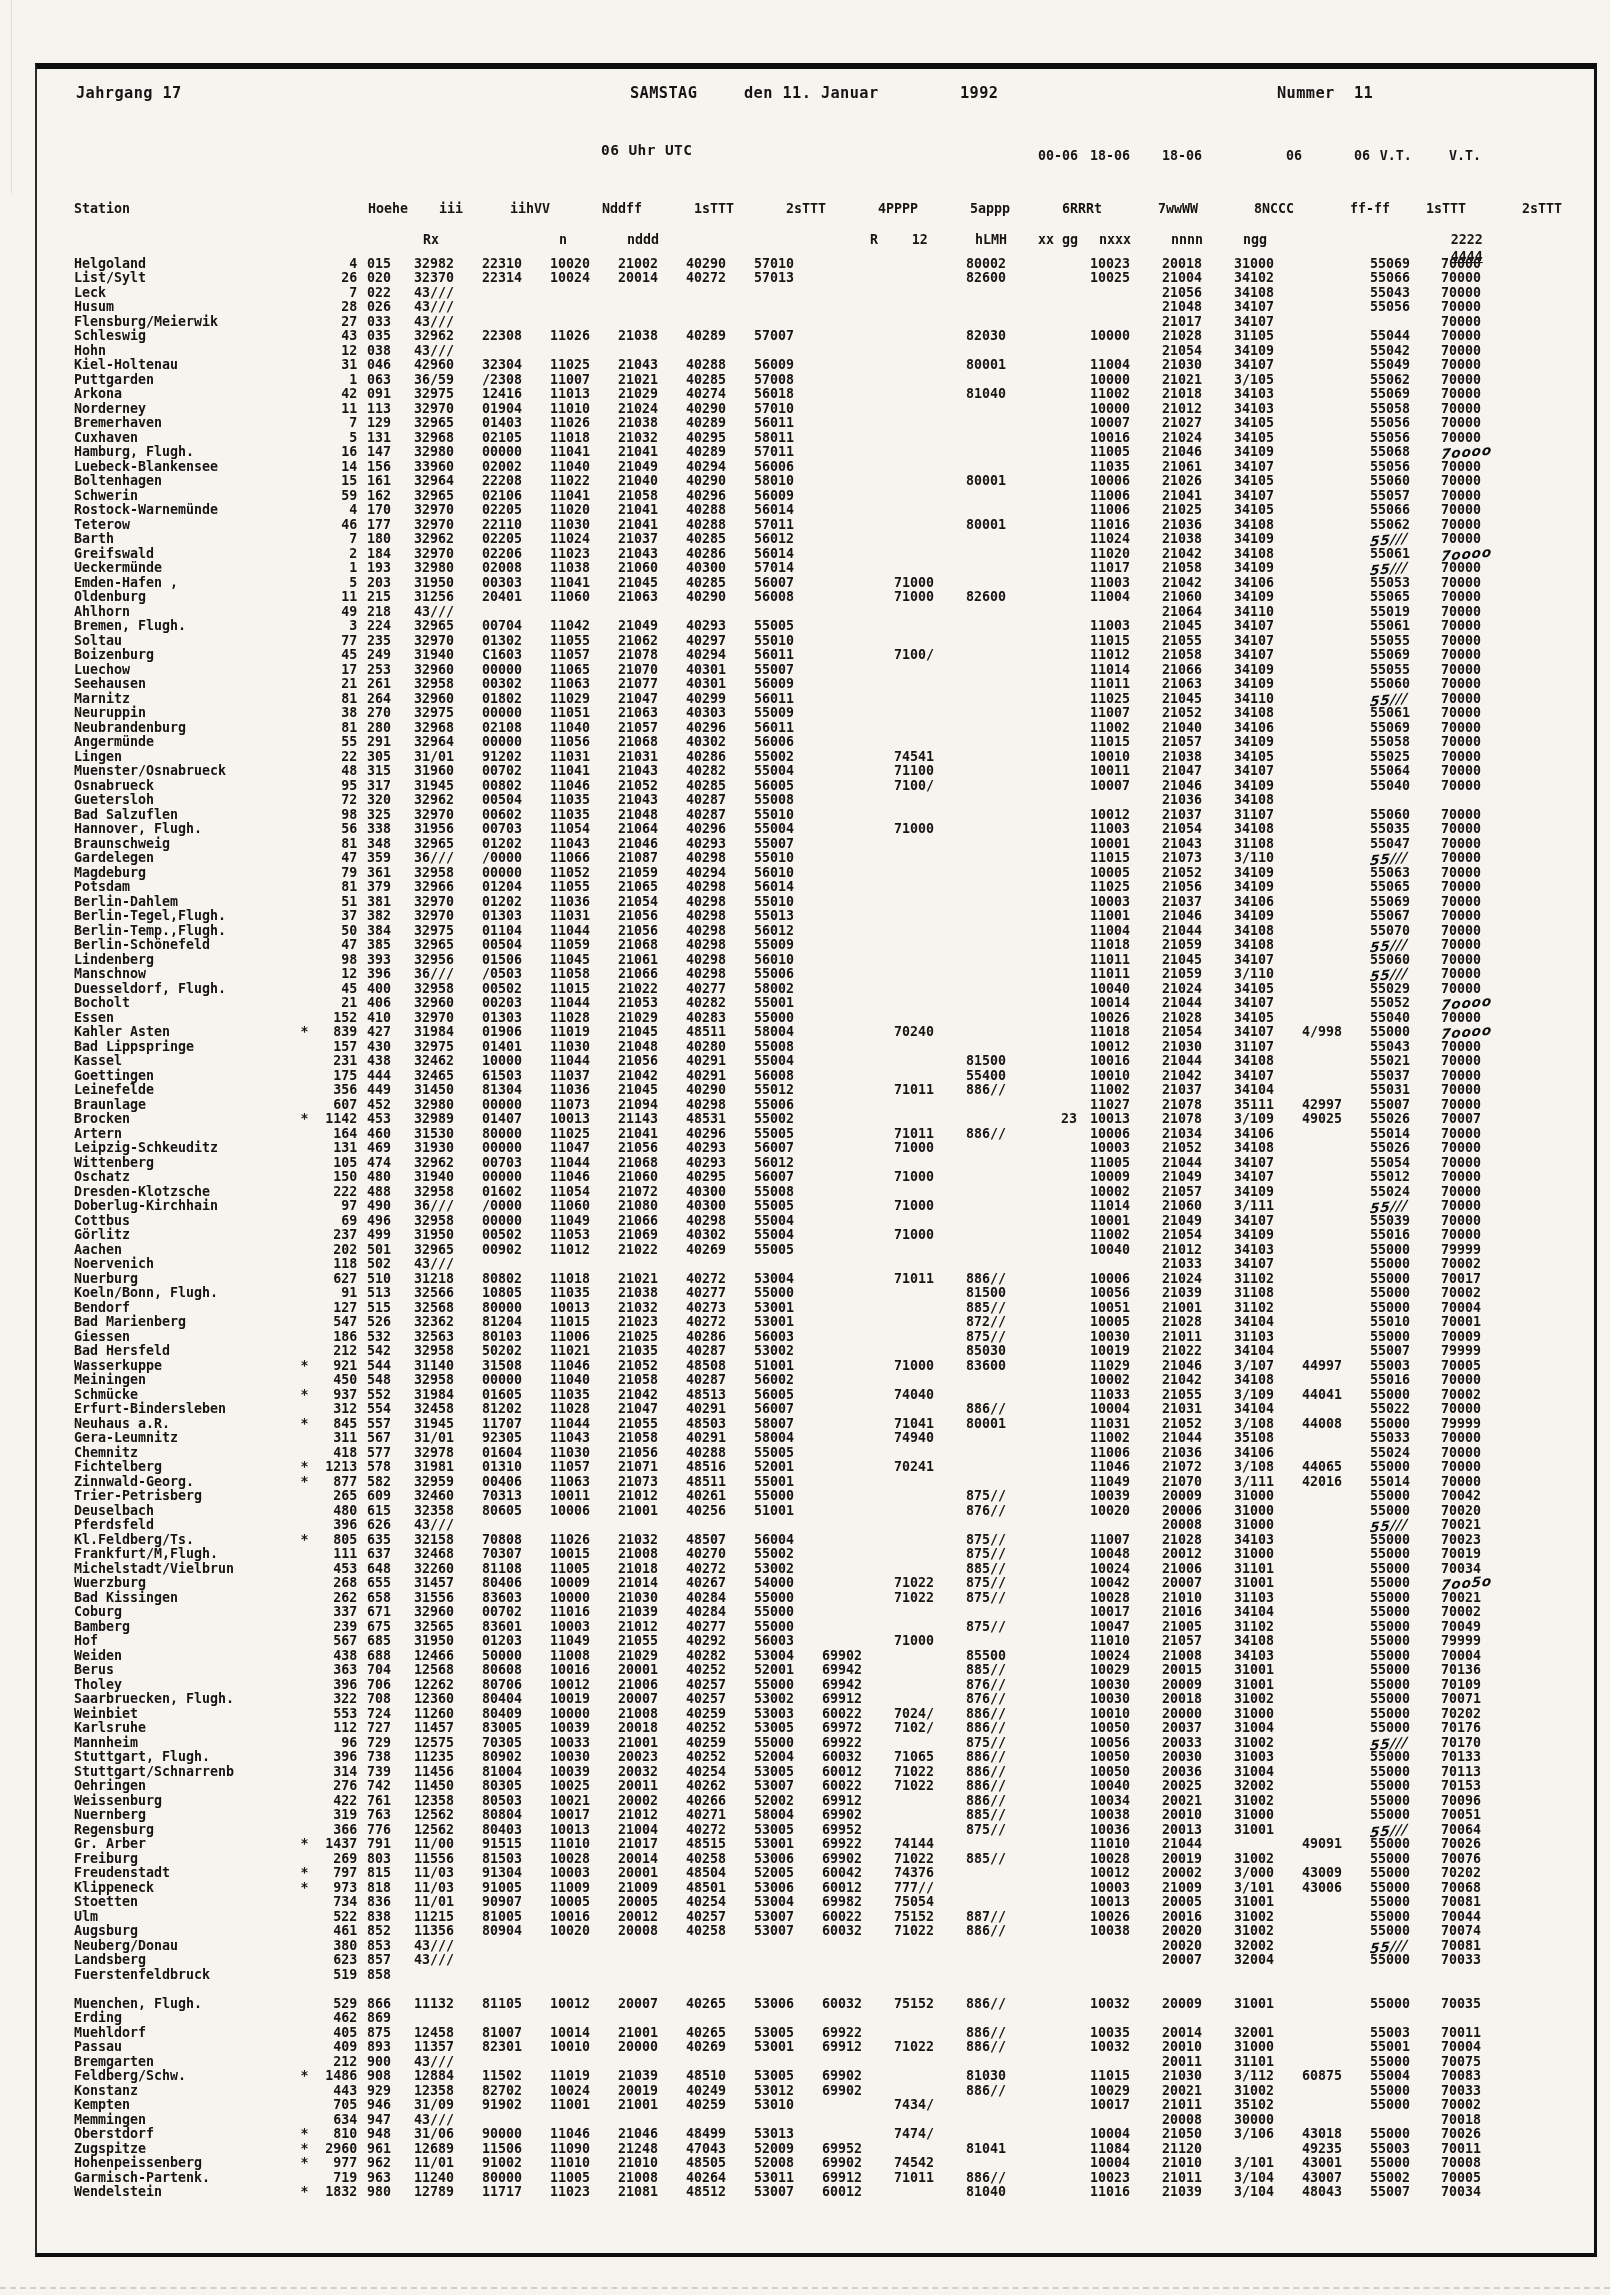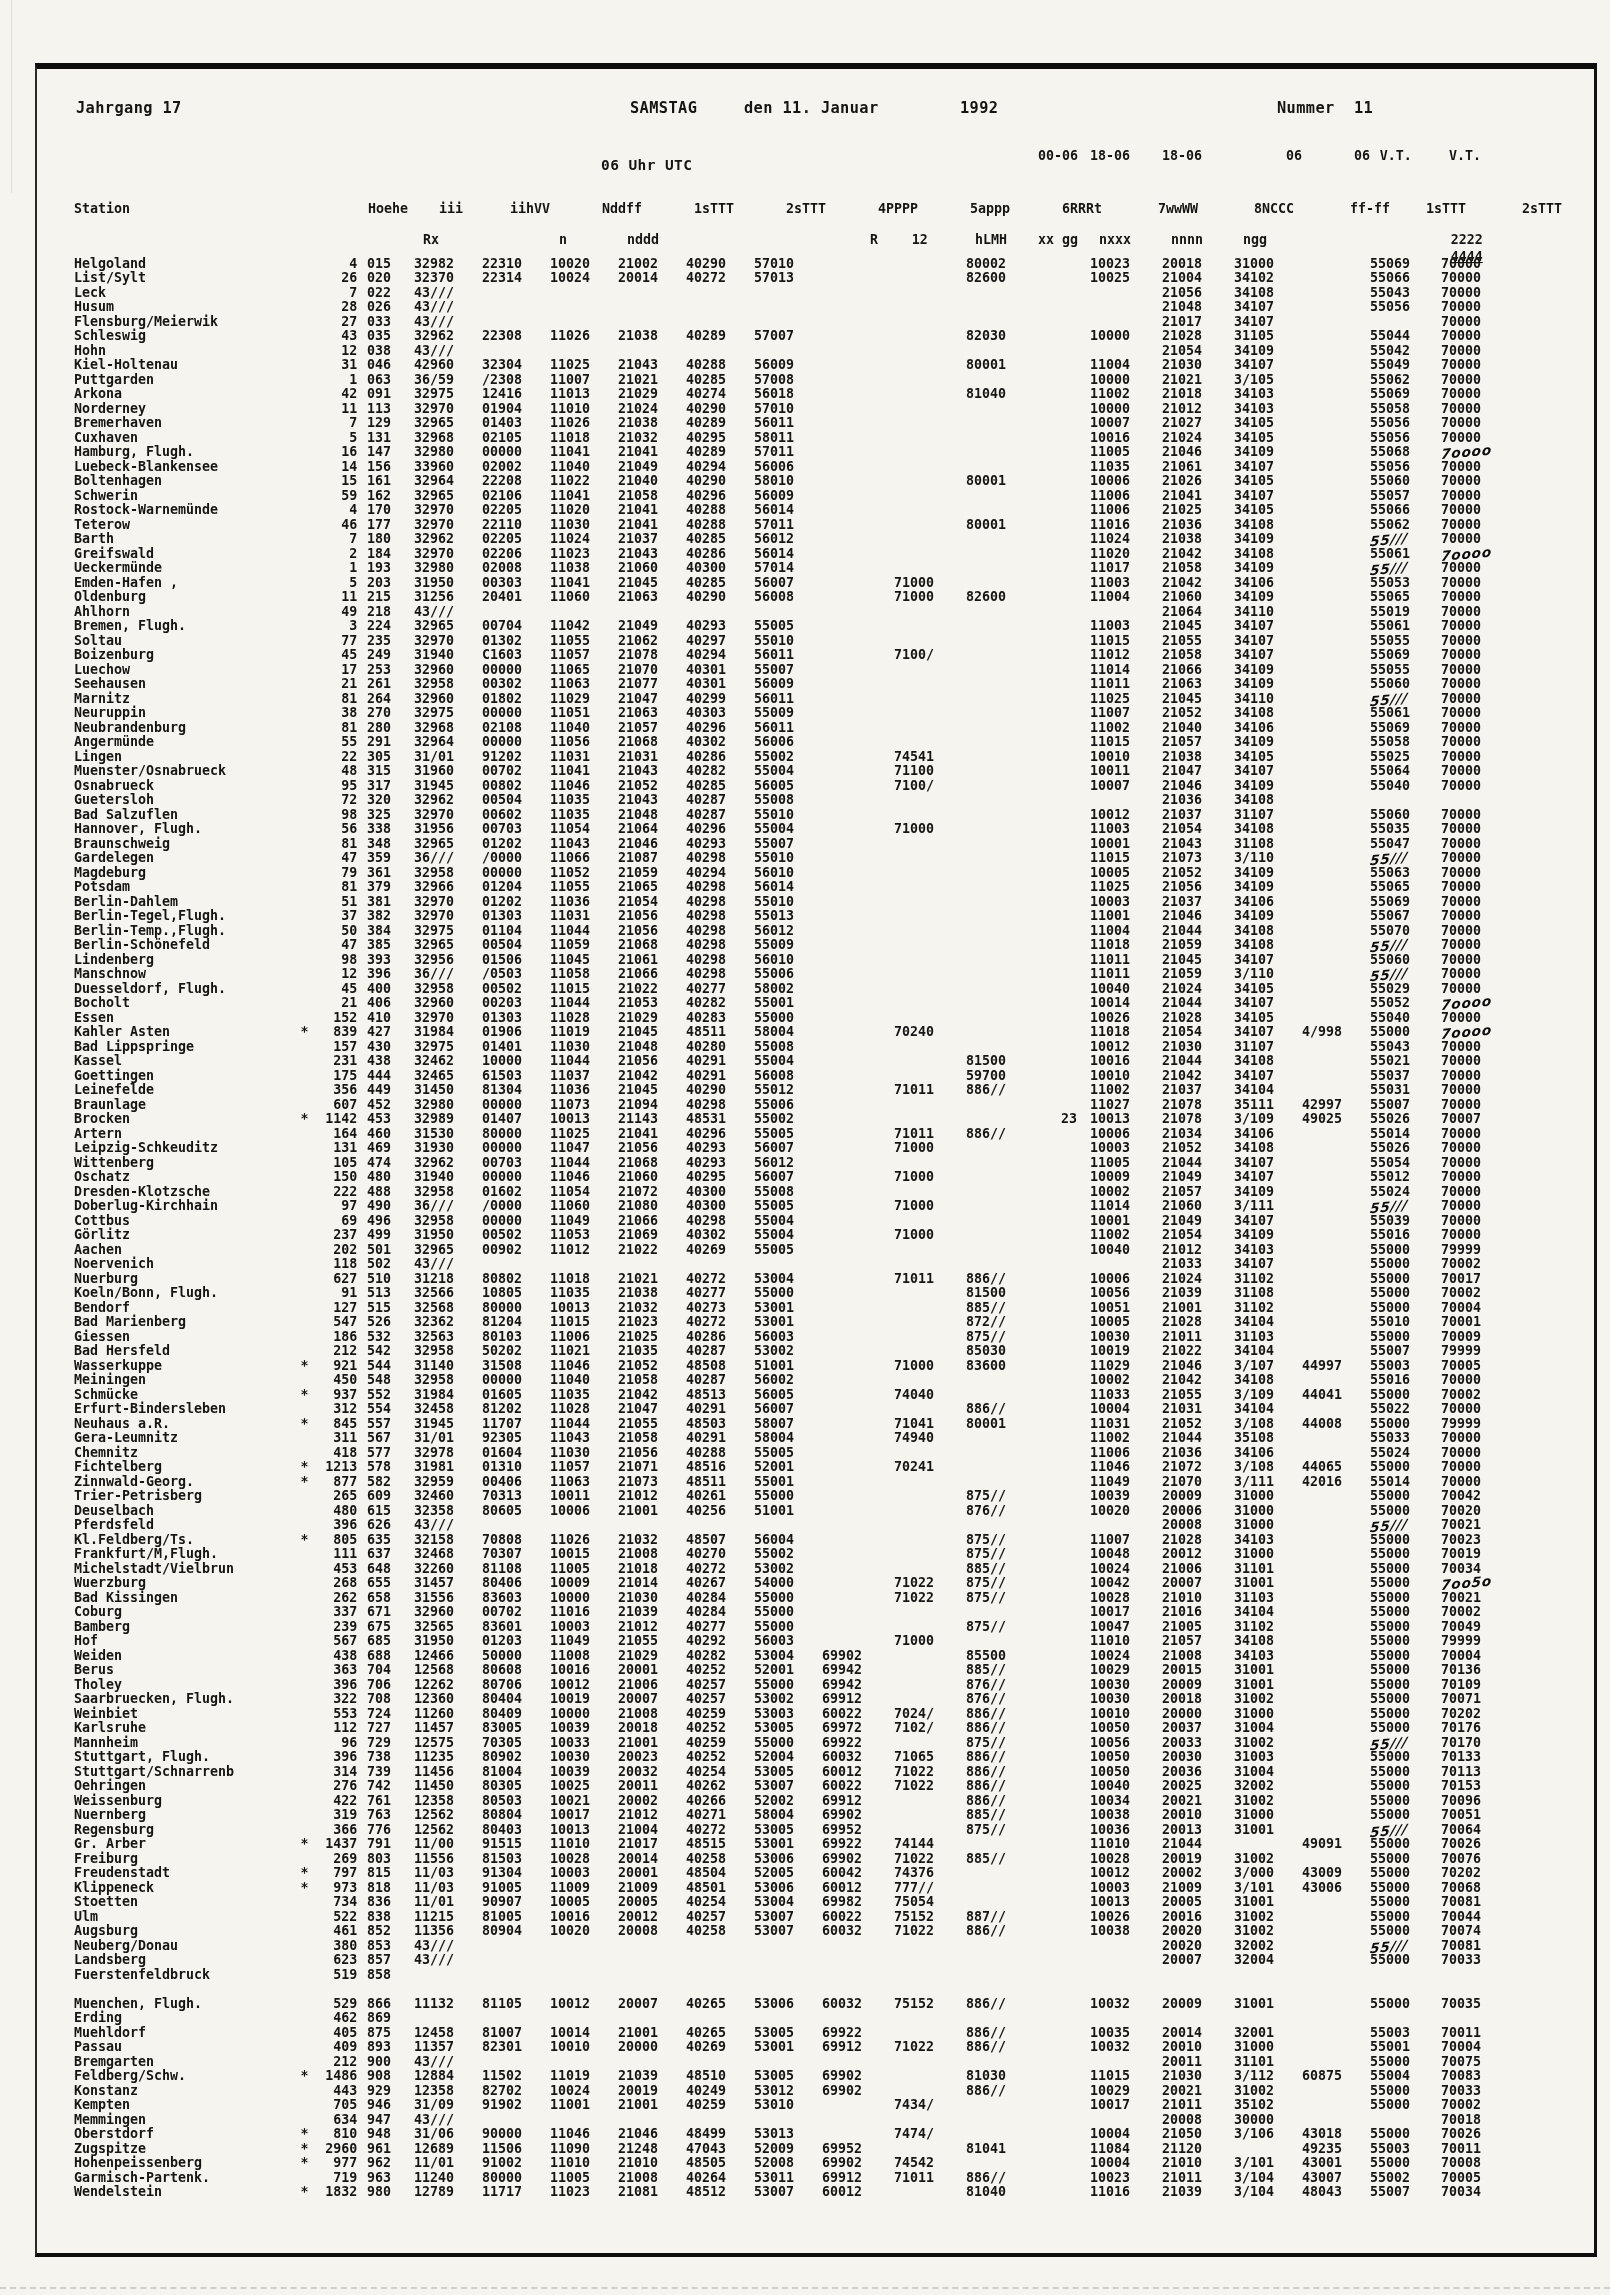--- a/index.html
+++ b/index.html
@@ -14,21 +14,21 @@
   .left-artifact{position:absolute;left:11.3px;top:0;height:193px;border-left:1.6px solid #dddcd6;}
 
   .sheet{
     position:absolute;left:35px;top:63px;width:1557px;height:2184px;
     border-top:6.4px solid #0e0e0e;
     border-bottom:4.8px solid #0e0e0e;
     border-left:2.4px solid #2a2a2a;
     border-right:3.2px solid #111;
     background:transparent;
   }
-  .t{position:absolute;white-space:pre;font:700 15.3px/17.7px "DejaVu Sans Mono",monospace;letter-spacing:0.4px;margin-top:15px;}
+  .t{position:absolute;white-space:pre;font:700 15.3px/17.7px "DejaVu Sans Mono",monospace;letter-spacing:0.4px;}
   .t-jahrgang{left:39px;top:16px;}
   .t-day{left:593px;top:16px;}
   .t-date{left:707px;top:16px;}
   .t-year{left:923px;top:16px;}
   .t-number{left:1240px;top:16px;text-align:center;}
   .t-utc{left:564px;top:-1.6px;font:700 14.5px/14.5px "DejaVu Sans Mono",monospace;}
 
   .grid{
     display:grid;position:relative;
     grid-template-columns:225px 21px 47px 47px 68px 68px 68px 68px 68px 68px 72px 72px 72px 52px 72px 72px 68px 68px 71px 68px;
@@ -1406,21 +1406,21 @@
         <span class="c c-hoehe">175</span>
         <span class="c c-iii">444</span>
         <span class="c c-iihvv">32465</span>
         <span class="c c-nddff">61503</span>
         <span class="c c-t1">11037</span>
         <span class="c c-t2">21042</span>
         <span class="c c-pppp">40291</span>
         <span class="c c-appp">56008</span>
         <span class="c c-rrrt"></span>
         <span class="c c-wwww"></span>
-        <span class="c c-nccc">59700</span>
+        <span class="c c-nccc">55400</span>
         <span class="c c-ffff"></span>
         <span class="c c-t1b">10010</span>
         <span class="c c-t2b">21042</span>
         <span class="c c-estt">34107</span>
         <span class="c c-esss"></span>
         <span class="c c-sss">55037</span>
         <span class="c c-rrrr">70000</span>
       </div>
       <div class="grid">
         <span class="c c-station">Leinefelde</span>

